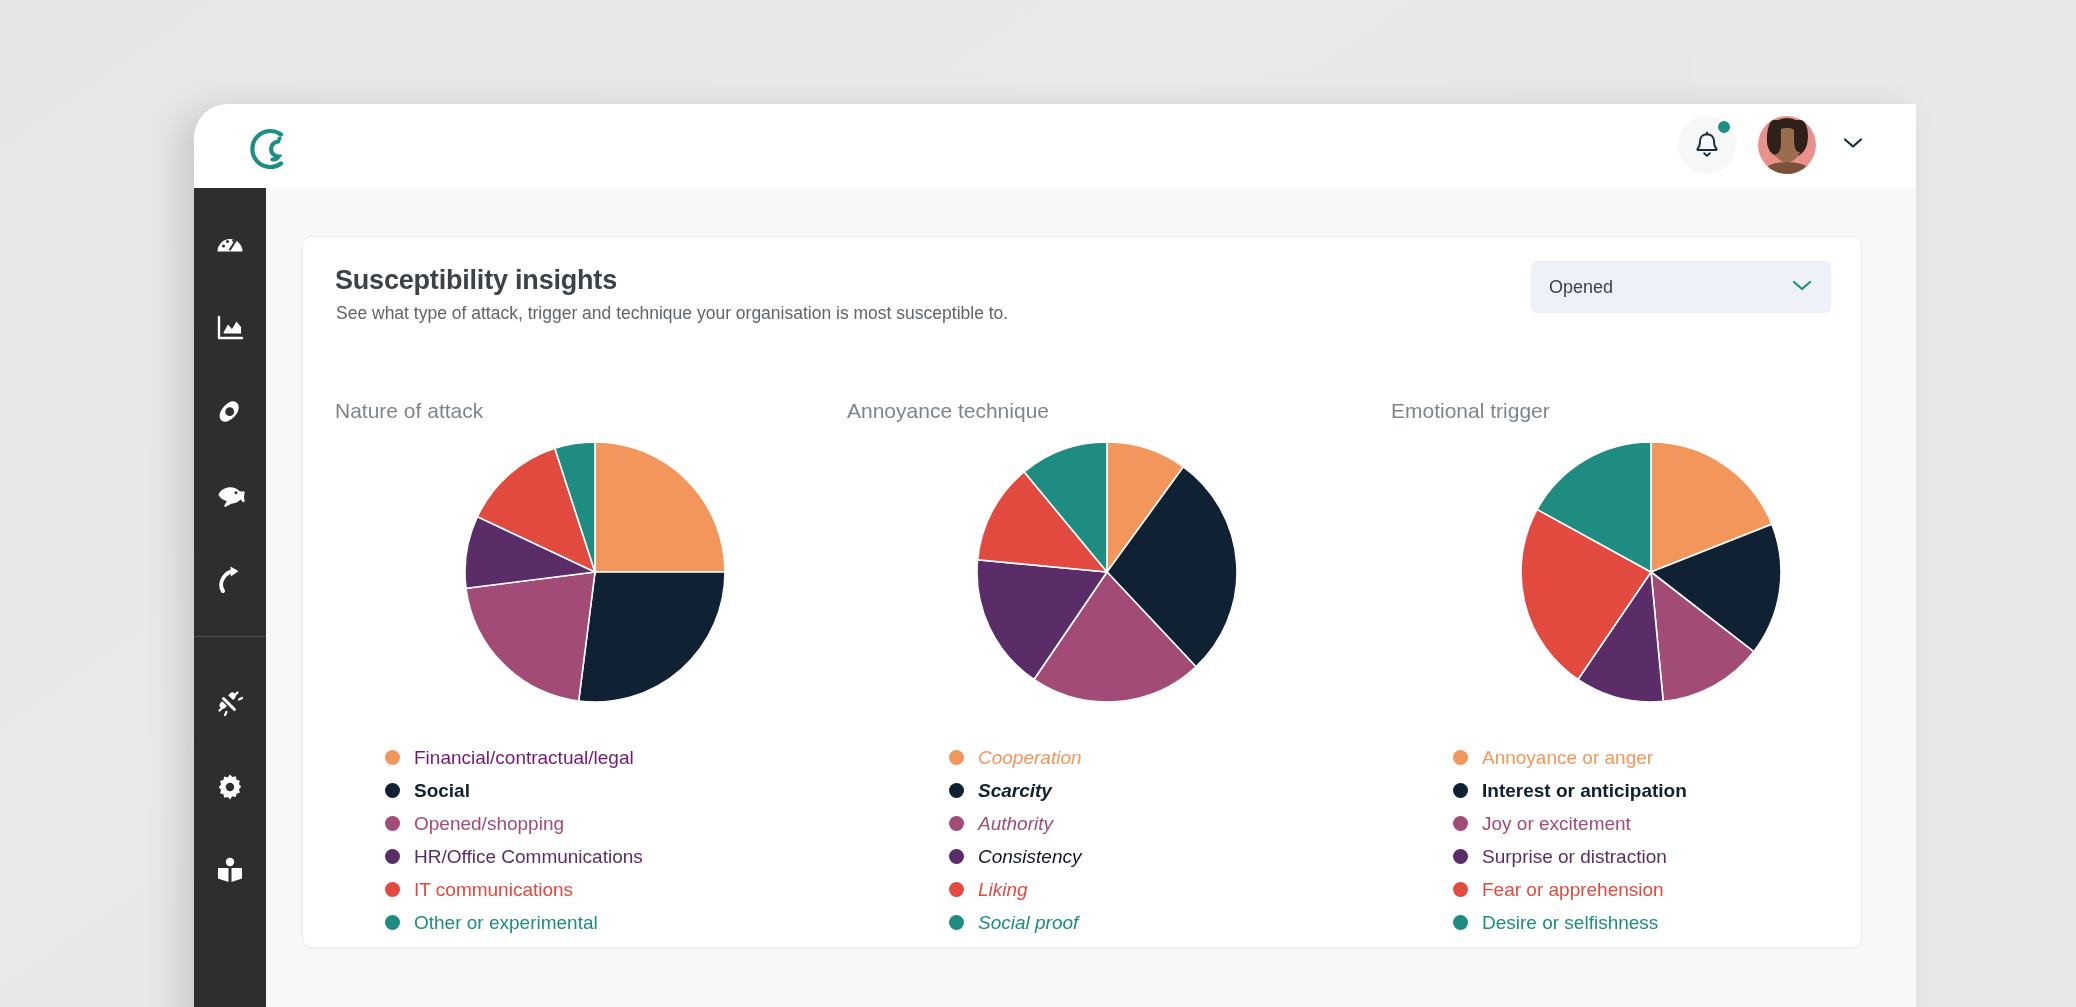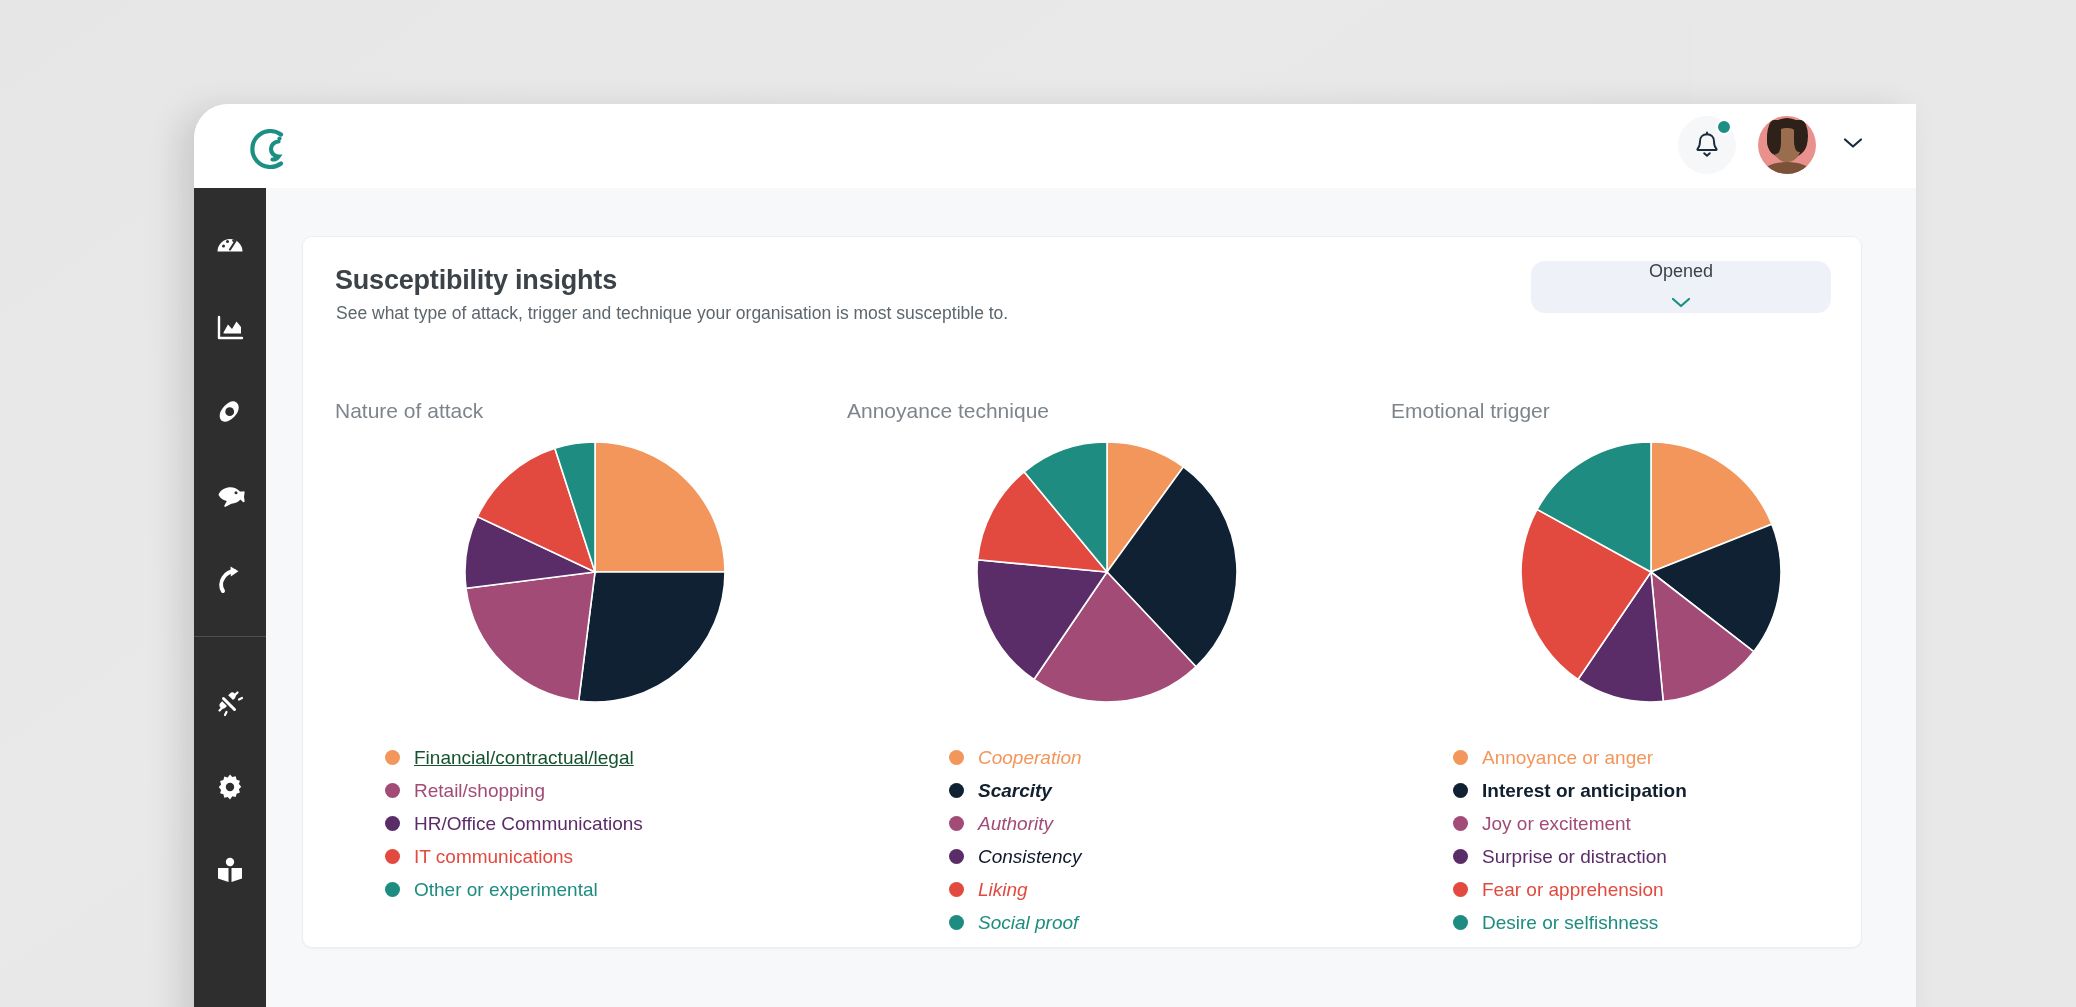--- a/index.html
+++ b/index.html
@@ -129,25 +129,24 @@
   }
   .card-sub {
     position: absolute; left: 33px; top: 66px;
     font-size: 17.5px; color: #5d666d; font-weight: 400;
   }
 
   .select-box {
     position: absolute; right: 30px; top: 24px;
     width: 300px; height: 52px;
     background: #eef1f7;
-    border-radius: 14px;
+    border-radius: 6px;
     display: flex; align-items: center;
     padding: 0 18px;
     cursor: pointer;
-    flex-direction: column;
   }
   .select-label { font-size: 18px; color: #3b4248; flex: 1; }
 
   
   .col {
     position: absolute; top: 118px;
     width: 520px; height: 570px; margin-top: 44px;
   }
   #col0 { left: 32px; }
   #col1 { left: 544px; }
@@ -331,25 +330,29 @@
                 <path d="M 131 131 L 261.00 131.00 A 130 130 0 0 1 114.71 259.97 Z" fill="#0F2133" stroke="#ffffff" stroke-width="1.6"></path>
                 <path d="M 131 131 L 114.71 259.97 A 130 130 0 0 1 2.03 147.29 Z" fill="#A24B77" stroke="#ffffff" stroke-width="1.6"></path>
                 <path d="M 131 131 L 2.03 147.29 A 130 130 0 0 1 13.37 75.65 Z" fill="#5B2D68" stroke="#ffffff" stroke-width="1.6"></path>
                 <path d="M 131 131 L 13.37 75.65 A 130 130 0 0 1 90.83 7.36 Z" fill="#E2493F" stroke="#ffffff" stroke-width="1.6"></path>
                 <path d="M 131 131 L 90.83 7.36 A 130 130 0 0 1 131.00 1.00 Z" fill="#1E8C80" stroke="#ffffff" stroke-width="1.6"></path>
               </svg>
             </div>
           <div class="legend">
               <div class="legend-row">
                 <span class="legend-dot" style="background: rgb(242, 150, 92);"></span>
-                <span class="legend-text" style="color: #14532d; text-decoration: underline;">Financial/contractual/legal</span>
+                <span class="legend-text" style="color: #701a75;">Financial/contractual/legal</span>
+              </div>
+              <div class="legend-row">
+                <span class="legend-dot" style="background: rgb(15, 33, 51);"></span>
+                <span class="legend-text" style="color: rgb(17, 32, 46); font-weight: 700;">Social</span>
               </div>
               <div class="legend-row">
                 <span class="legend-dot" style="background: rgb(162, 75, 119);"></span>
-                <span class="legend-text" style="color: rgb(162, 75, 119);">Retail/shopping</span>
+                <span class="legend-text" style="color: rgb(162, 75, 119);">Opened/shopping</span>
               </div>
               <div class="legend-row">
                 <span class="legend-dot" style="background: rgb(91, 45, 104);"></span>
                 <span class="legend-text" style="color: rgb(91, 45, 104);">HR/Office Communications</span>
               </div>
               <div class="legend-row">
                 <span class="legend-dot" style="background: rgb(226, 73, 63);"></span>
                 <span class="legend-text" style="color: rgb(226, 73, 63);">IT communications</span>
               </div>
               <div class="legend-row">

